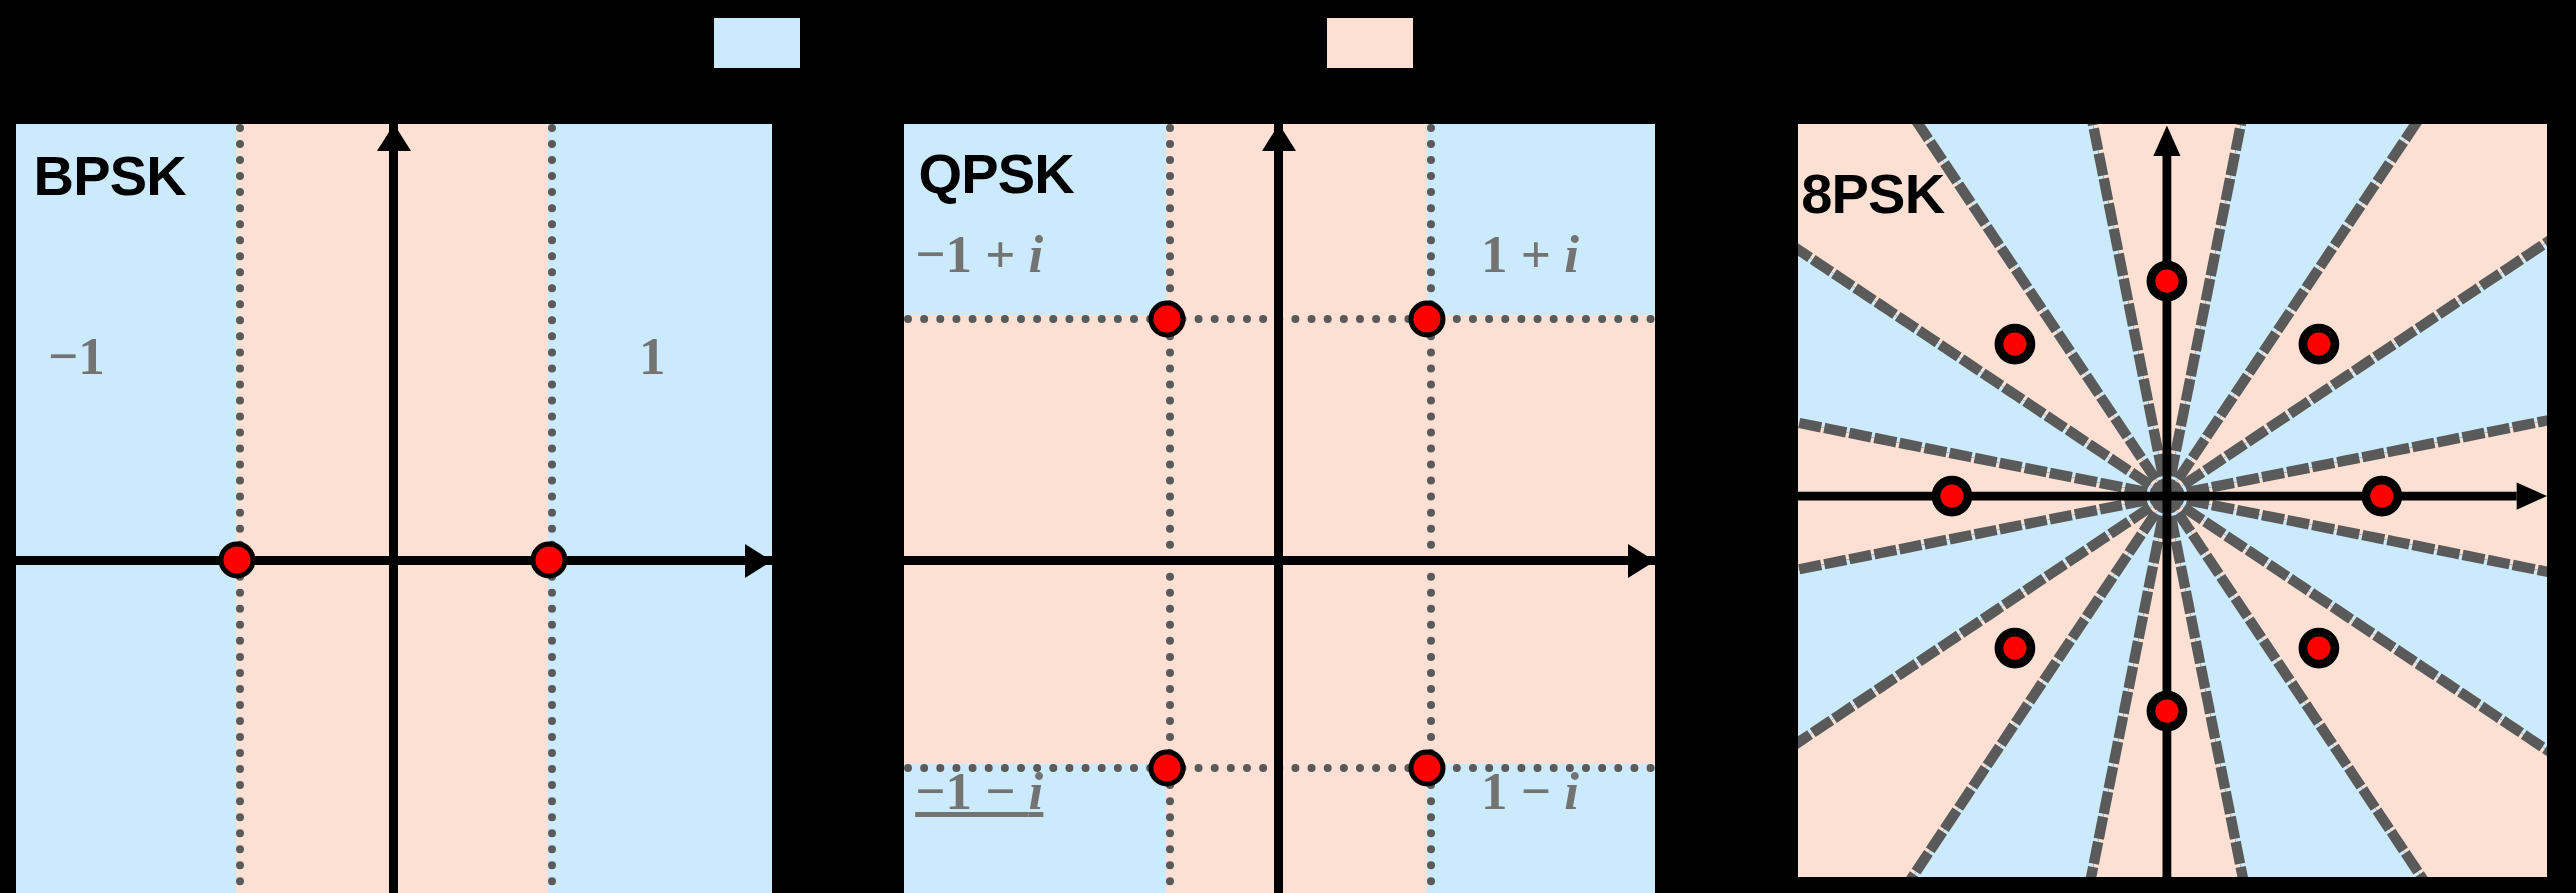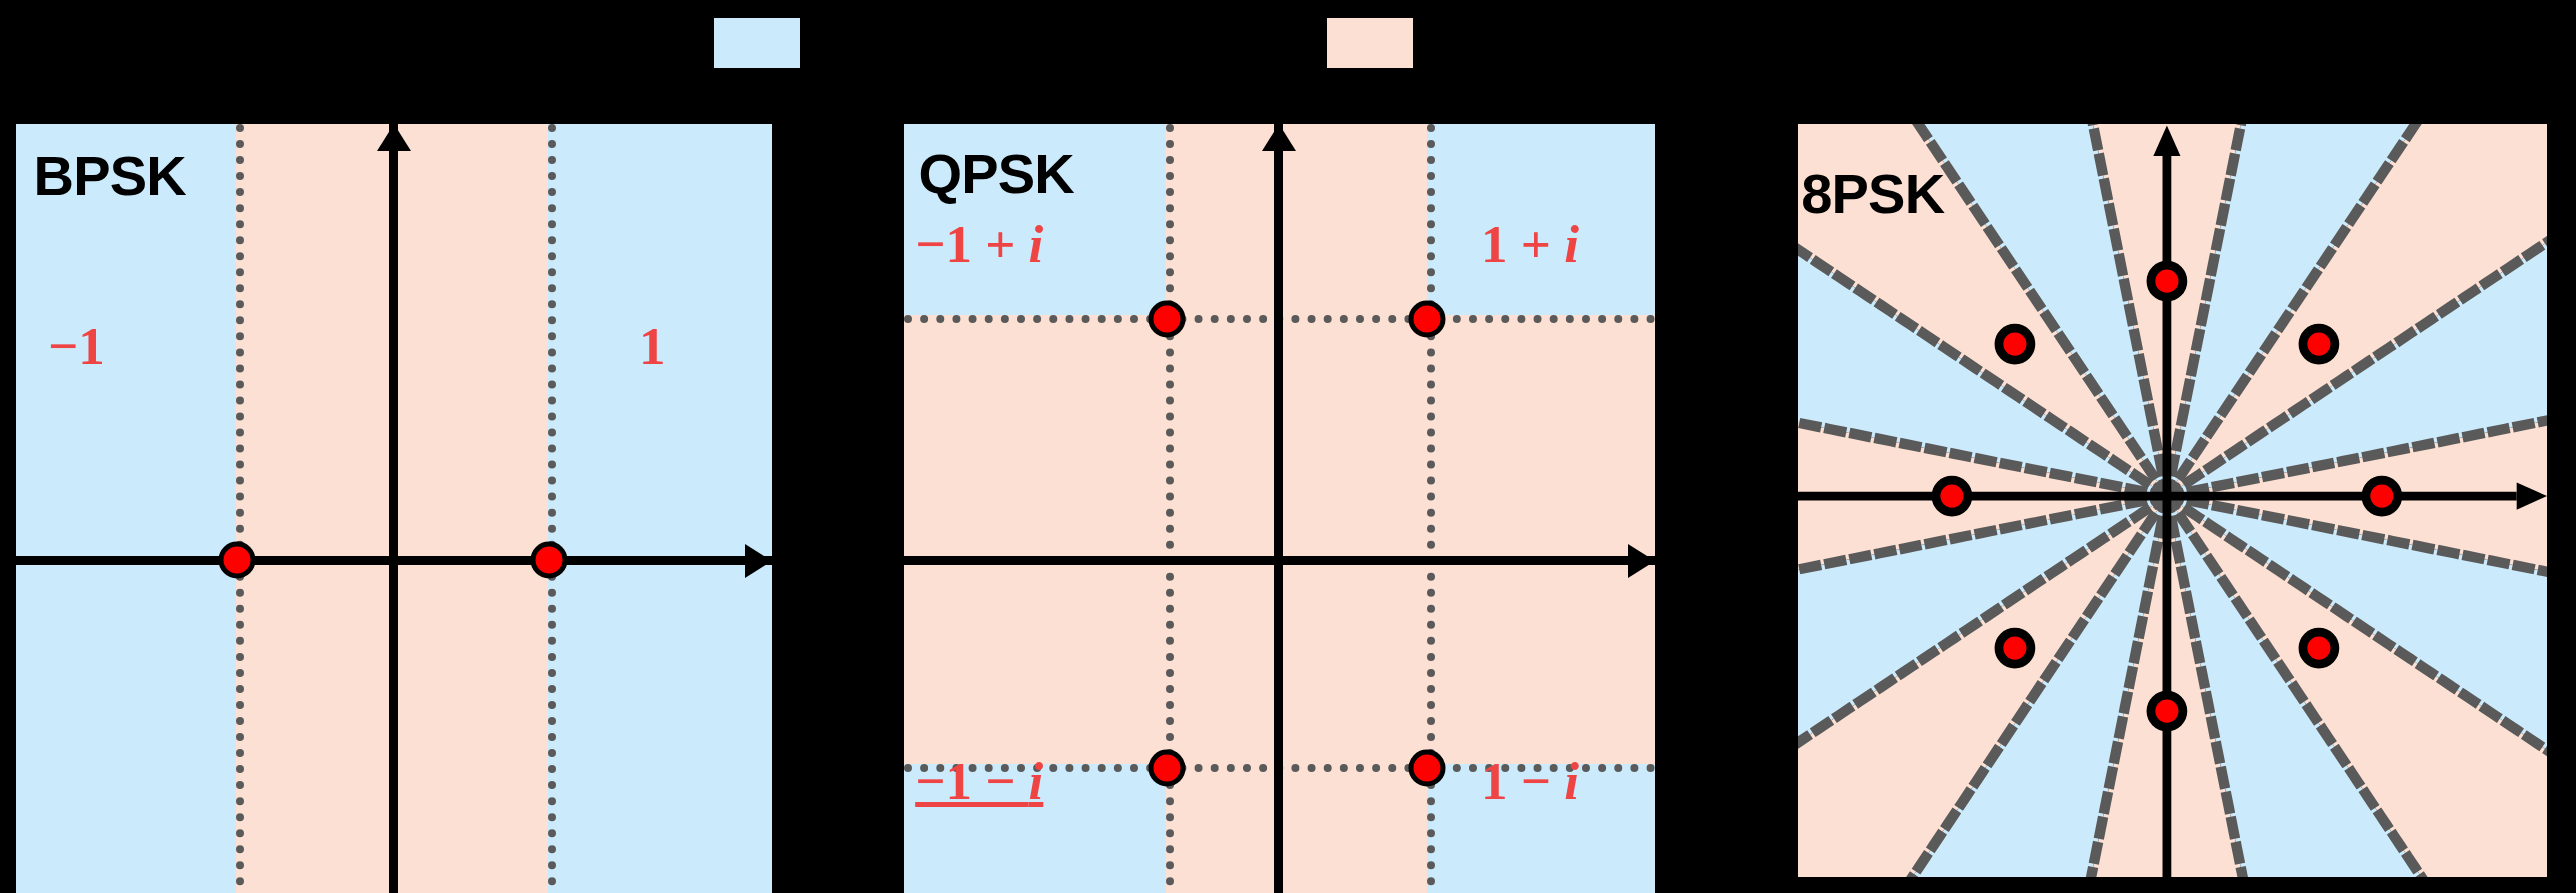--- a/index.html
+++ b/index.html
@@ -36,21 +36,21 @@
 
   
   .dot{position:absolute;width:27px;height:27px;border-radius:50%;
        background:#fe0000;border:5.6px solid #000;
        transform:translate(-50%,-50%);box-sizing:content-box;}
 
   
   .panel-title{position:absolute;font-size:56px;font-weight:700;color:#000;
        line-height:1;letter-spacing:-0.8px;}
   .math-label{position:absolute;font-family:"Liberation Serif",serif;
-       font-size:53px;font-weight:700;color:#ef4444;line-height:1;white-space:nowrap;}
+       font-size:53px;font-weight:700;color:#737373;line-height:1;white-space:nowrap;margin-top:10px;}
   .math-label .it{font-style:italic;}
 
   svg{display:block;}
 </style>
 </head>
 <body>
 
 <div id="legend-row">
   <div class="legend-swatch" style="left:714px;background:#cbebfc;"></div>
   <div class="legend-swatch" style="left:1327px;background:#fce0d3;"></div>

